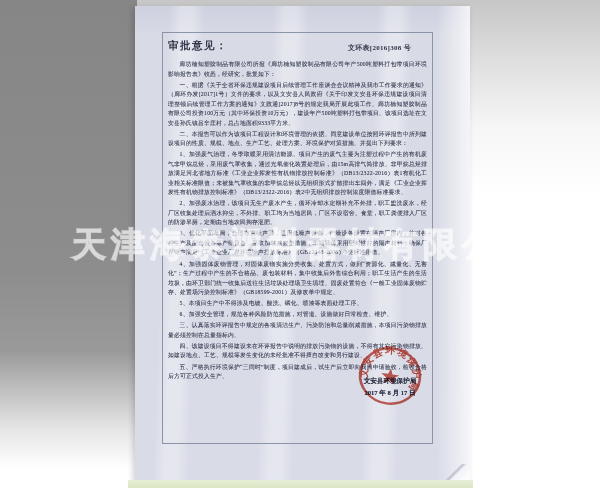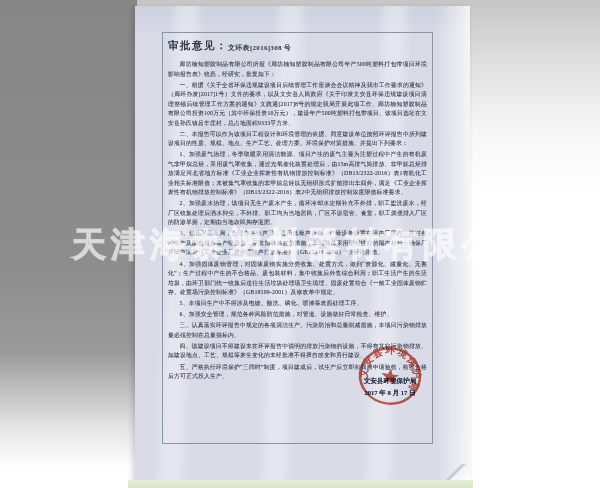--- a/index.html
+++ b/index.html
@@ -12,21 +12,21 @@
   .bottom-strip{position:absolute;left:128px;bottom:0;width:345px;height:8px;
          background:linear-gradient(to bottom,#e7eed6,#dbe6c4);}
   .paper{position:absolute;left:135px;top:6px;width:335px;height:475px;
          background:
            linear-gradient(to right,rgba(255,255,255,0) 90%,rgba(255,255,255,.75) 100%),
            repeating-linear-gradient(92deg,rgba(255,255,255,0) 0 34px,rgba(255,255,255,.32) 46px 58px,rgba(255,255,255,0) 70px 104px),
            linear-gradient(to bottom,#cdd0de 0%,#d8dae6 6%,#d9dbe7 100%);
          box-shadow:-2px 2px 6px rgba(0,0,0,.18);}
   .doc-box{position:absolute;left:27px;top:26px;width:271px;height:412px;
          border:1px solid #8b93a6;box-sizing:border-box;padding:4px 5px 0 5px;}
-  .doc-header{display:flex;justify-content:flex-start;align-items:flex-end;margin:2px 16px 7px 0;}
+  .doc-header{display:flex;justify-content:space-between;align-items:flex-end;margin:2px 16px 7px 0;}
   .doc-title{font-size:10.5px;font-weight:700;letter-spacing:1.5px;color:#2f3547;}
   .doc-number{font-size:7px;font-weight:700;color:#2f3547;letter-spacing:.3px;}
   .doc-body p{margin:0 0 1.6px 0;font-size:5.8px;line-height:9.5px;color:#3e4458;
          text-align:justify;text-indent:2em;letter-spacing:.2px;
          text-shadow:0 0 .5px rgba(62,68,88,.55);}
   .signature{position:absolute;left:215px;top:369px;width:80px;text-align:center;
          font-size:6.6px;line-height:11.5px;color:#2e3346;font-weight:700;
          text-shadow:0 0 .4px rgba(46,51,70,.6);}
   .stamp{position:absolute;left:210px;top:325px;width:90px;height:90px;
          transform:rotate(8deg) scaleY(.92);mix-blend-mode:multiply;opacity:.9;}

